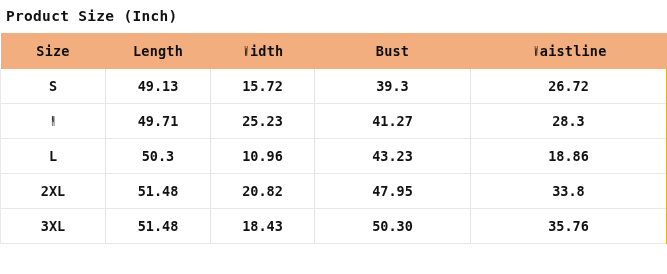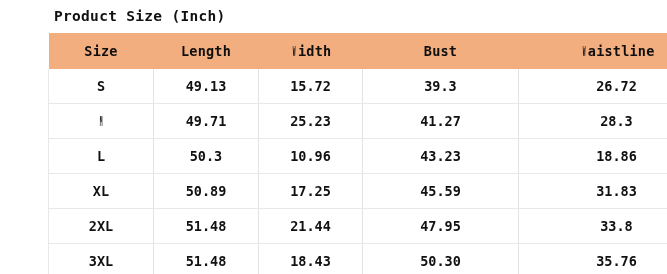--- a/index.html
+++ b/index.html
@@ -12,21 +12,20 @@
     height: 274px;
     font-family: "DejaVu Sans Mono", "Liberation Mono", monospace;
     color: #1a1a1a;
     overflow: hidden;
   }
   #size-chart {
     width: 667px;
     height: 274px;
     position: relative;
     box-sizing: border-box;
-    padding-left: 48px;
   }
   .chart-title {
     height: 33px;
     line-height: 33px;
     padding-left: 6px;
     font-size: 14.5px;
     font-weight: 700;
     letter-spacing: 0.3px;
     color: #111111;
     white-space: nowrap;
@@ -129,30 +128,23 @@
         <td>28.3</td>
       </tr>
       <tr>
         <td>L</td>
         <td>50.3</td>
         <td>10.96</td>
         <td>43.23</td>
         <td>18.86</td>
       </tr>
       <tr>
-        <td>XL</td>
-        <td>50.89</td>
-        <td>17.25</td>
-        <td>45.59</td>
-        <td>31.83</td>
-      </tr>
-      <tr>
         <td>2XL</td>
         <td>51.48</td>
-        <td>21.44</td>
+        <td>20.82</td>
         <td>47.95</td>
         <td>33.8</td>
       </tr>
       <tr>
         <td>3XL</td>
         <td>51.48</td>
         <td>18.43</td>
         <td>50.30</td>
         <td>35.76</td>
       </tr>

